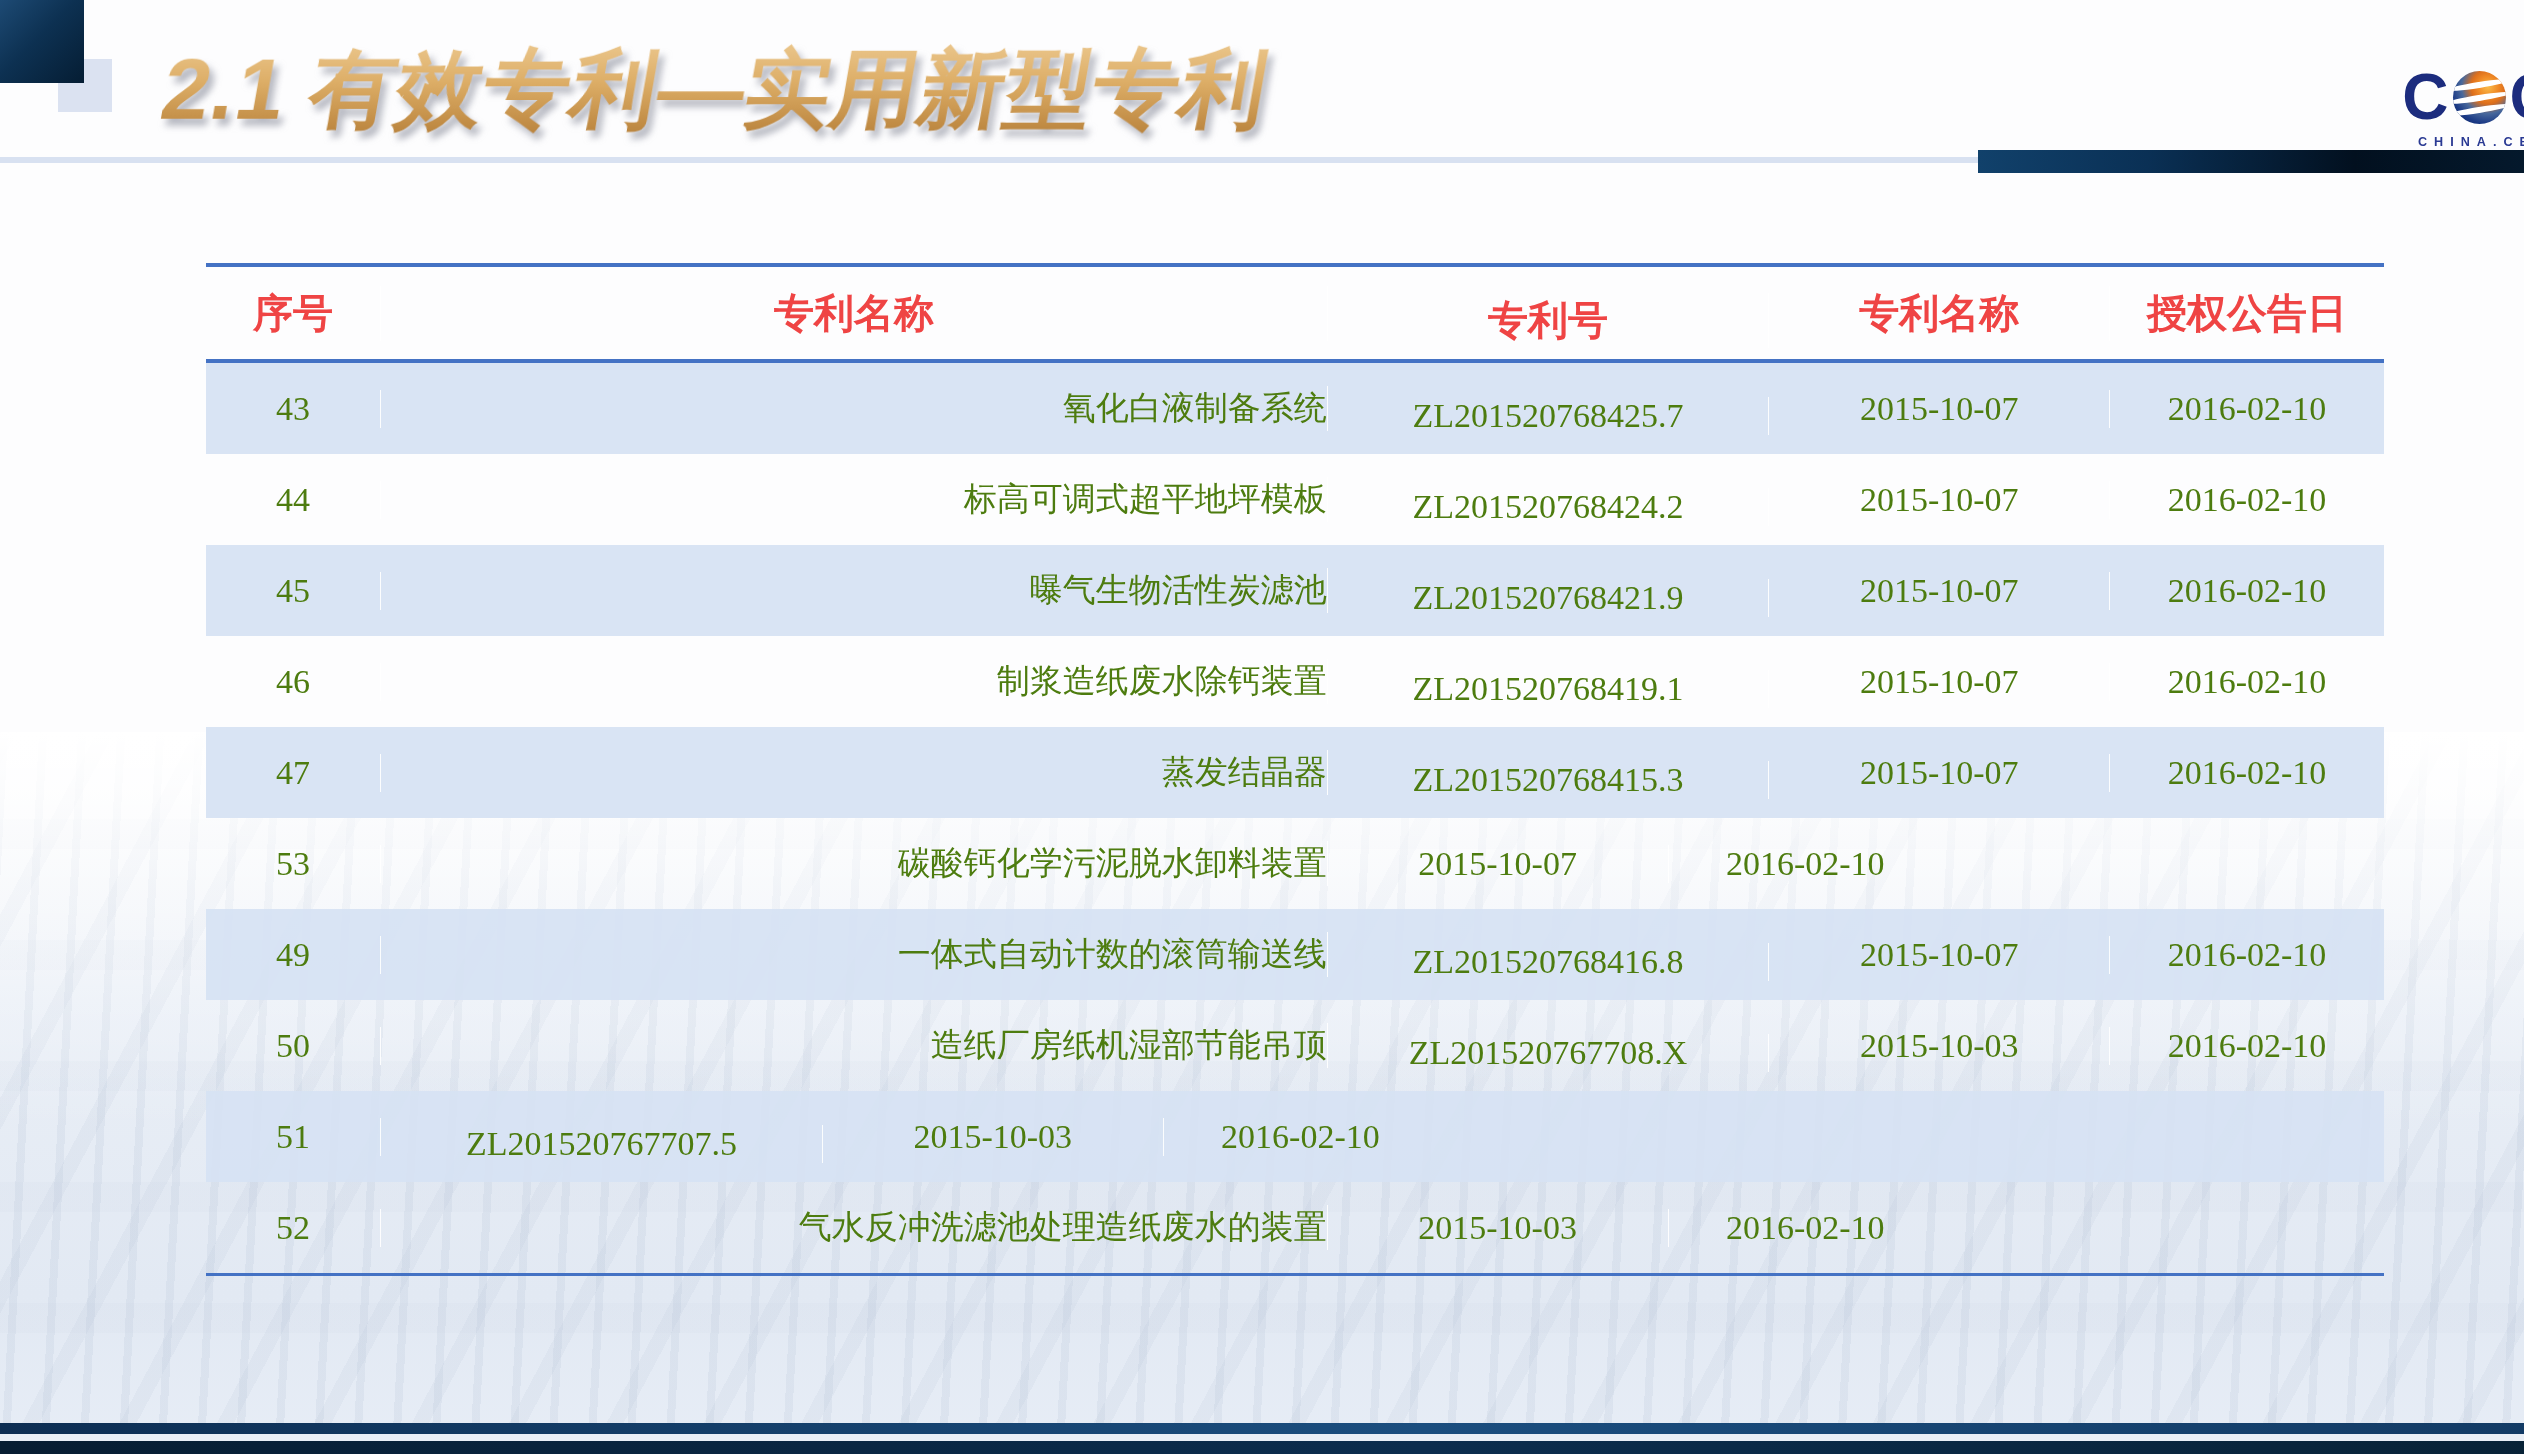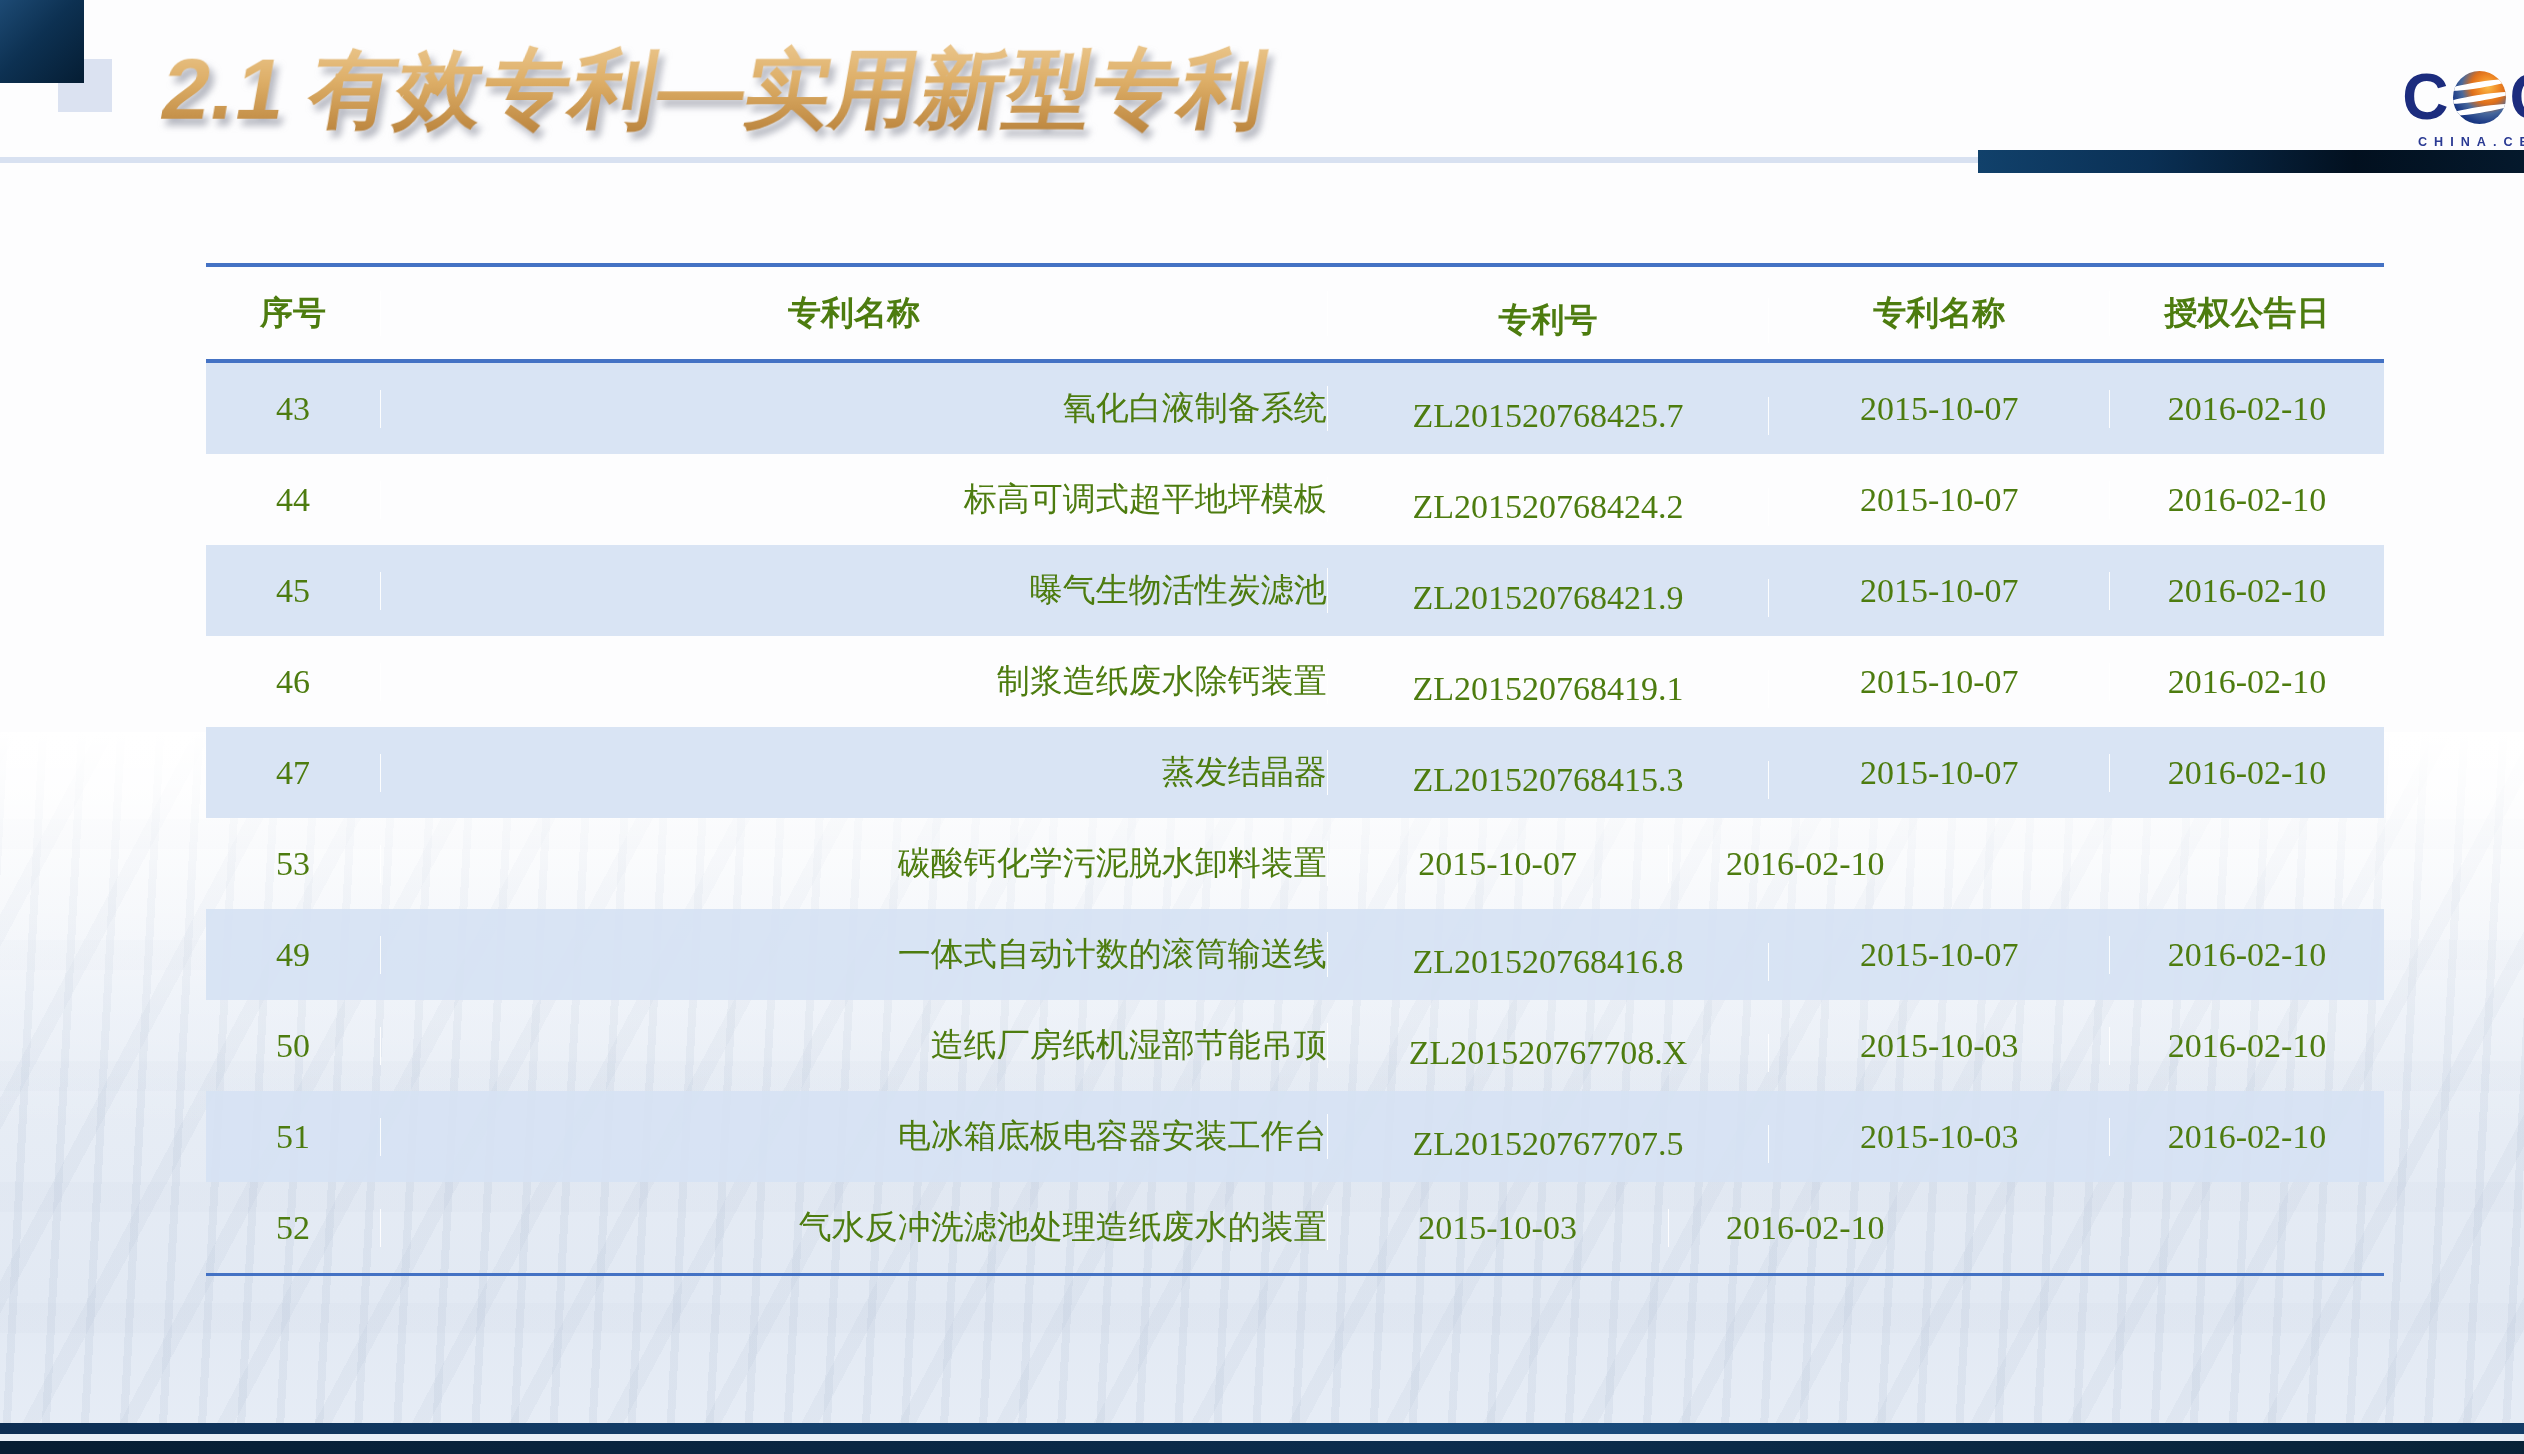--- a/index.html
+++ b/index.html
@@ -82,21 +82,21 @@
   
   .patent-table{
     position:absolute;left:206px;top:263px;width:2178px;
     border-top:4px solid #4472c4;border-bottom:3px solid #4472c4;
   }
   .thead{
     display:flex;height:92px;align-items:center;
     border-bottom:4px solid #4472c4;
   }
   .thead .cell{
-    color:#4d7c0f;font-weight:bold;font-size:33px;
+    color:#ef4444;font-weight:bold;font-size:40px;
     font-family:Liberation Mono, monospace;
   }
   .trow{display:flex;height:91px;align-items:center;}
   .trow.alt{background:rgba(214,226,243,.93);}
   .cell{
     box-sizing:border-box;text-align:center;
     font-size:33px;color:#4d7c0f;
     border-right:1.5px solid rgba(255,255,255,.9);
     overflow:hidden;white-space:nowrap;
   }
@@ -195,21 +195,20 @@
         </div>
         <div class="trow">
           <div class="cell c0 serif">50</div>
           <div class="cell c1 cjk">造纸厂房纸机湿部节能吊顶</div>
           <div class="cell c2 serif">ZL201520767708.X</div>
           <div class="cell c3 serif">2015-10-03</div>
           <div class="cell c4 serif">2016-02-10</div>
         </div>
         <div class="trow alt">
           <div class="cell c0 serif">51</div>
-          <div class="cell c1 cjk">电冰箱底板电容器安装工作台</div>
           <div class="cell c2 serif">ZL201520767707.5</div>
           <div class="cell c3 serif">2015-10-03</div>
           <div class="cell c4 serif">2016-02-10</div>
         </div>
         <div class="trow">
           <div class="cell c0 serif">52</div>
           <div class="cell c1 cjk">气水反冲洗滤池处理造纸废水的装置</div>
           <div class="cell c3 serif">2015-10-03</div>
           <div class="cell c4 serif">2016-02-10</div>
         </div>

